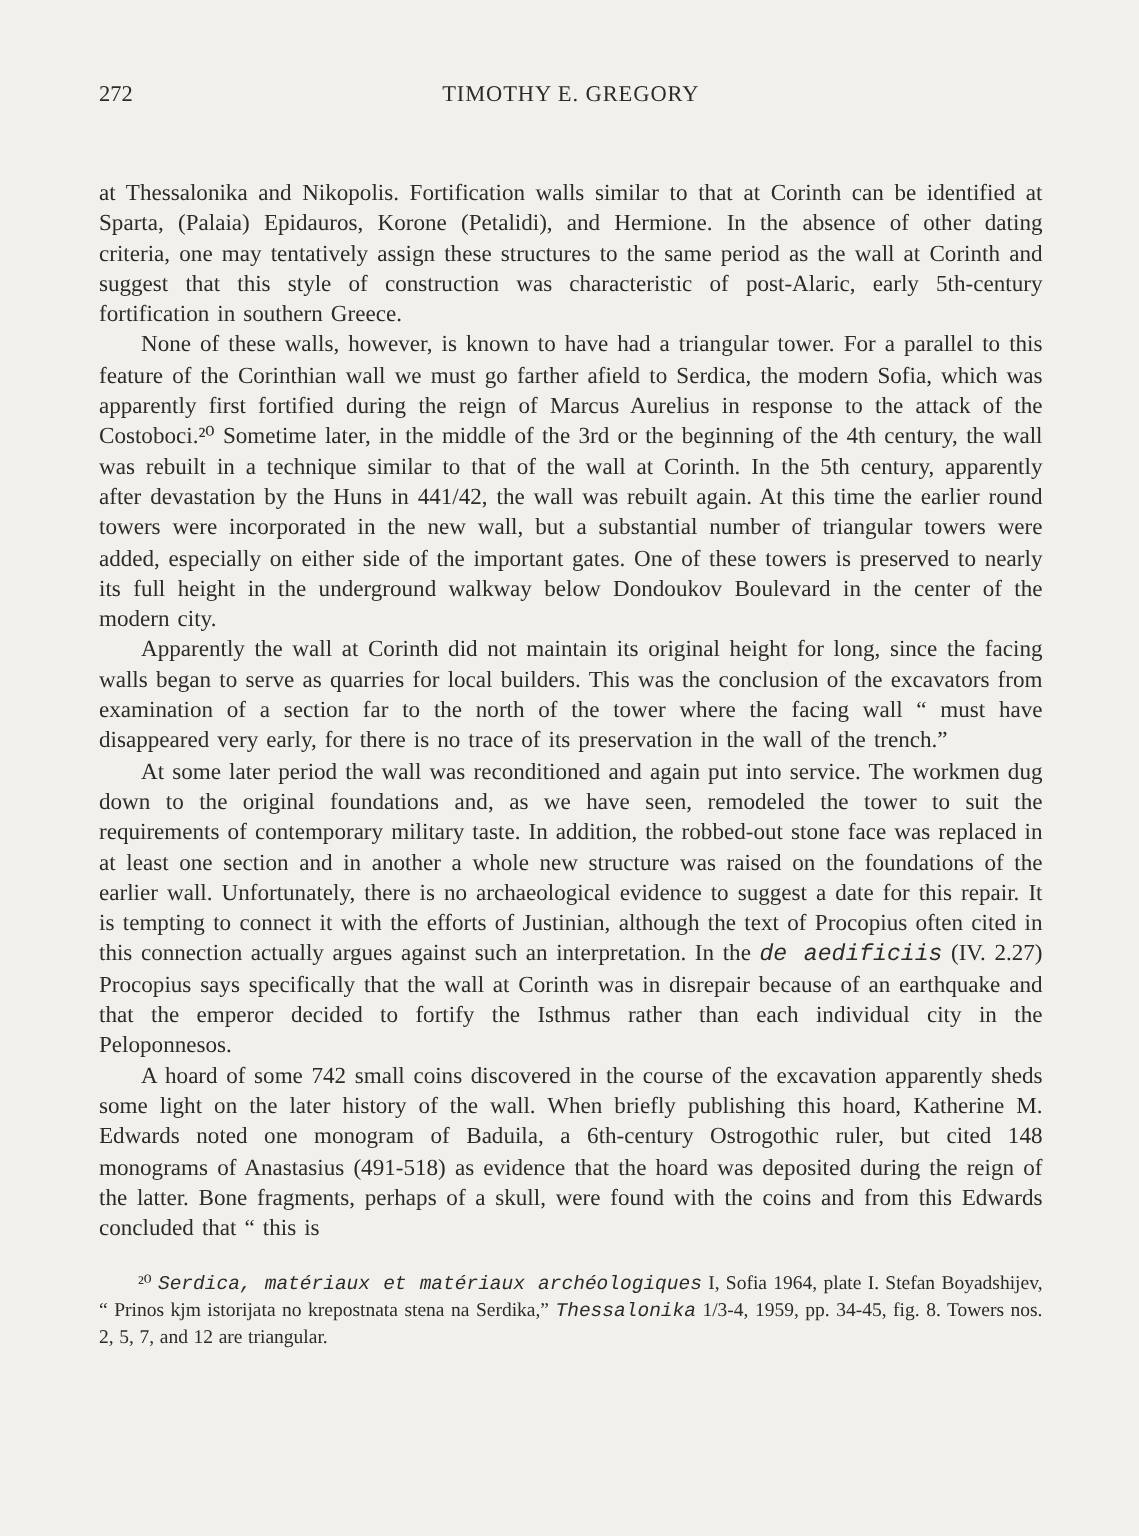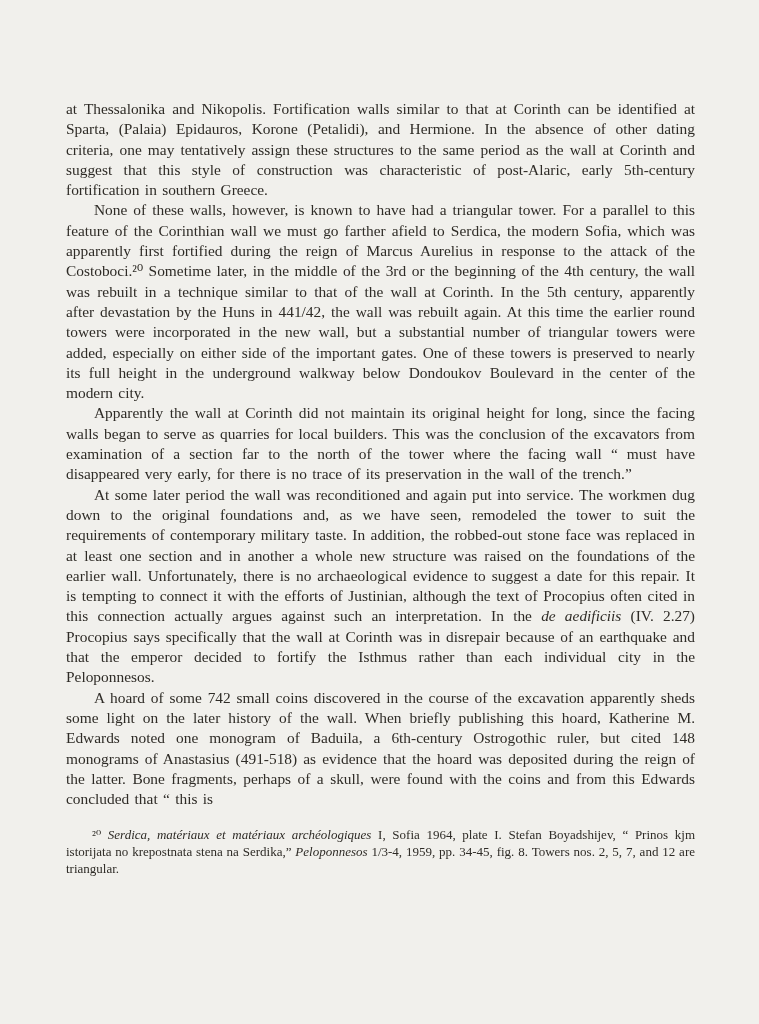--- a/index.html
+++ b/index.html
@@ -53,31 +53,35 @@
     margin-top: 44px;
   }
   .footnote {
     margin-top: 17px;
     font-size: 13px;
     line-height: 17px;
     text-align: justify;
     text-indent: 26px;
     word-spacing: 0.5px;
   }
-  .it { font-style: italic; }
+  .it { font-style: italic; font-family: Liberation Mono, monospace; }
 </style>
 </head>
 <body>
 
 <div class="page">
 
+  <div class="header">
+    <span class="page-number">272</span>
+    <span class="running-head">TIMOTHY E. GREGORY</span>
+  </div>
 
   <div class="body-text">
     <p class="para no-indent"><span>at Thessalonika and Nikopolis.  Fortification walls similar to that at Corinth can be identified at Sparta, (Palaia) Epidauros, Korone (Petalidi), and Hermione.  In the absence of other dating criteria, one may tentatively assign these structures to the same period as the wall at Corinth and suggest that this style of construction was characteristic of post-Alaric, early 5th-century fortification in southern Greece.</span></p>
     <p class="para"><span>None of these walls, however, is known to have had a triangular tower.  For a parallel to this feature of the Corinthian wall we must go farther afield to Serdica, the modern Sofia, which was apparently first fortified during the reign of Marcus Aurelius in response to the attack of the Costoboci.²⁰  Sometime later, in the middle of the 3rd or the beginning of the 4th century, the wall was rebuilt in a technique similar to that of the wall at Corinth.  In the 5th century, apparently after devastation by the Huns in 441/42, the wall was rebuilt again.  At this time the earlier round towers were incorporated in the new wall, but a substantial number of triangular towers were added, especially on either side of the important gates.  One of these towers is preserved to nearly its full height in the underground walkway below Dondoukov Boulevard in the center of the modern city.</span></p>
     <p class="para"><span>Apparently the wall at Corinth did not maintain its original height for long, since the facing walls began to serve as quarries for local builders.  This was the conclusion of the excavators from examination of a section far to the north of the tower where the facing wall “ must have disappeared very early, for there is no trace of its preservation in the wall of the trench.”</span></p>
     <p class="para"><span>At some later period the wall was reconditioned and again put into service.  The workmen dug down to the original foundations and, as we have seen, remodeled the tower to suit the requirements of contemporary military taste.  In addition, the robbed-out stone face was replaced in at least one section and in another a whole new structure was raised on the foundations of the earlier wall.  Unfortunately, there is no archaeological evidence to suggest a date for this repair.  It is tempting to connect it with the efforts of Justinian, although the text of Procopius often cited in this connection actually argues against such an interpretation.  In the </span><span class="it">de aedificiis</span><span> (IV. 2.27) Procopius says specifically that the wall at Corinth was in disrepair because of an earthquake and that the emperor decided to fortify the Isthmus rather than each individual city in the Peloponnesos.</span></p>
     <p class="para"><span>A hoard of some 742 small coins discovered in the course of the excavation apparently sheds some light on the later history of the wall.  When briefly publishing this hoard, Katherine M. Edwards noted one monogram of Baduila, a 6th-century Ostrogothic ruler, but cited 148 monograms of Anastasius (491-518) as evidence that the hoard was deposited during the reign of the latter.  Bone fragments, perhaps of a skull, were found with the coins and from this Edwards concluded that “ this is</span></p>
   </div>
 
-  <div class="footnote"><span>²⁰ </span><span class="it">Serdica, matériaux et matériaux archéologiques</span><span> I, Sofia 1964, plate I.  Stefan Boyadshijev, “ Prinos kjm istorijata no krepostnata stena na Serdika,” </span><span class="it">Peloponnesos</span><span> 1/3-4, 1959, pp. 34-45, fig. 8.  Towers nos. 2, 5, 7, and 12 are triangular.</span></div>
+  <div class="footnote"><span>²⁰ </span><span class="it">Serdica, matériaux et matériaux archéologiques</span><span> I, Sofia 1964, plate I.  Stefan Boyadshijev, “ Prinos kjm istorijata no krepostnata stena na Serdika,” </span><span class="it">Thessalonika</span><span> 1/3-4, 1959, pp. 34-45, fig. 8.  Towers nos. 2, 5, 7, and 12 are triangular.</span></div>
 
 </div>
 
 </body></html>

